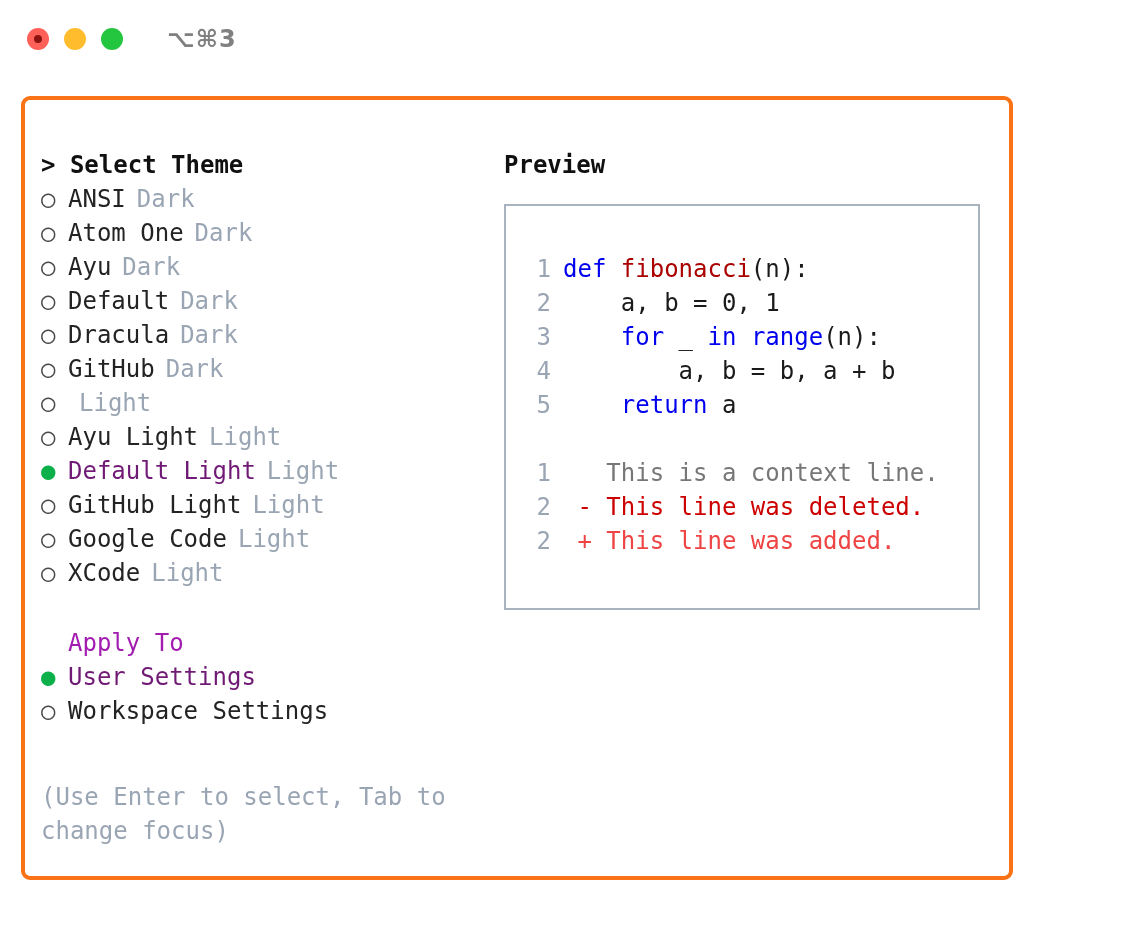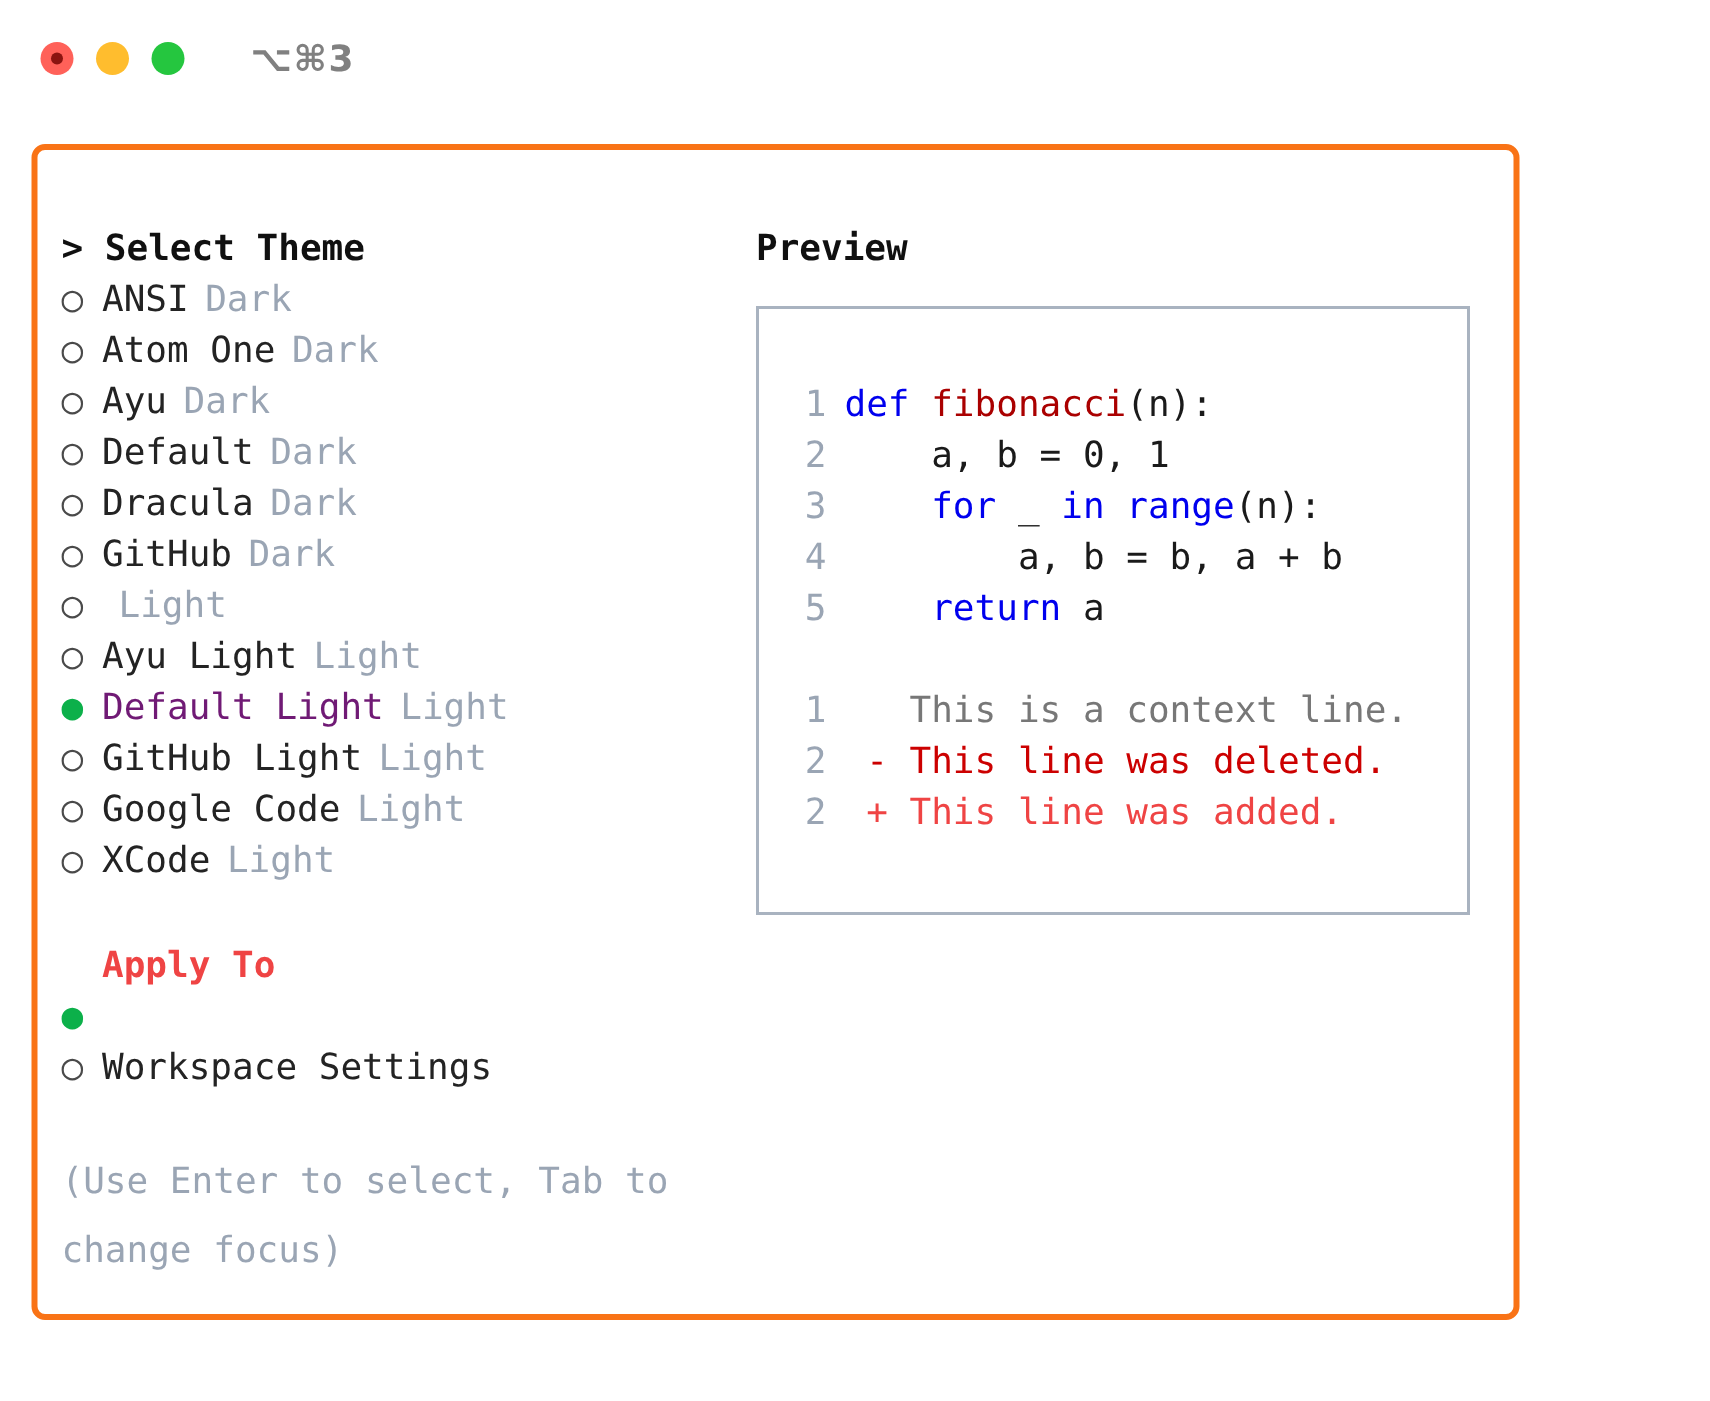--- a/index.html
+++ b/index.html
@@ -98,22 +98,22 @@
 
   .section-header {
     font-size: 24px;
     font-weight: bold;
     color: #101010;
     line-height: 34px;
     white-space: pre;
   }
   .section-header-plain {
     font-size: 24px;
-    font-weight: bold;
-    color: #ef4444;
+    font-weight: normal;
+    color: #a21caf;
     line-height: 34px;
     white-space: pre;
     padding-left: 27px;
   }
 
   .opt-row {
     display: flex;
     align-items: baseline;
     font-size: 24px;
     line-height: 34px;
@@ -128,23 +128,23 @@
   .bullet-off { color: #4a4a4a; }
   .bullet-on  { color: #0cb04a; }
 
   .opt-name      { color: #232323; }
   .opt-name-on   { color: #701a75; }
   .opt-suffix    { color: #9aa5b4; padding-left: 11px; }
 
   .apply-block { margin-top: 36px; }
 
   .hint {
-    margin-top: 36px;
-    font-size: 24px;
-    line-height: 46px;
+    margin-top: 52px;
+    font-size: 24px;
+    line-height: 34px;
     color: #9aa5b4;
     width: 420px;
   }
 
   
   .right-col {
     position: absolute;
     left: 479px;
     top: 48px;
     width: 500px;
@@ -223,21 +223,21 @@
             <div class="opt-row"><span class="bullet bullet-off">○</span><span class="opt-name">Ayu Light</span><span class="opt-suffix">Light</span></div>
             <div class="opt-row"><span class="bullet bullet-on">●</span><span class="opt-name-on">Default Light</span><span class="opt-suffix">Light</span></div>
             <div class="opt-row"><span class="bullet bullet-off">○</span><span class="opt-name">GitHub Light</span><span class="opt-suffix">Light</span></div>
             <div class="opt-row"><span class="bullet bullet-off">○</span><span class="opt-name">Google Code</span><span class="opt-suffix">Light</span></div>
             <div class="opt-row"><span class="bullet bullet-off">○</span><span class="opt-name">XCode</span><span class="opt-suffix">Light</span></div>
           </div>
 
         <div class="apply-block">
           <div class="section-header-plain">Apply To</div>
           <div id="apply-list">
-              <div class="opt-row"><span class="bullet bullet-on">●</span></div>
+              <div class="opt-row"><span class="bullet bullet-on">●</span><span class="opt-name-on">User Settings</span></div>
               <div class="opt-row"><span class="bullet bullet-off">○</span><span class="opt-name">Workspace Settings</span></div>
             </div>
         </div>
 
         <div class="hint">(Use Enter to select, Tab to change focus)</div>
       </div>
 
       <div class="right-col">
         <div class="preview-title">Preview</div>
 

